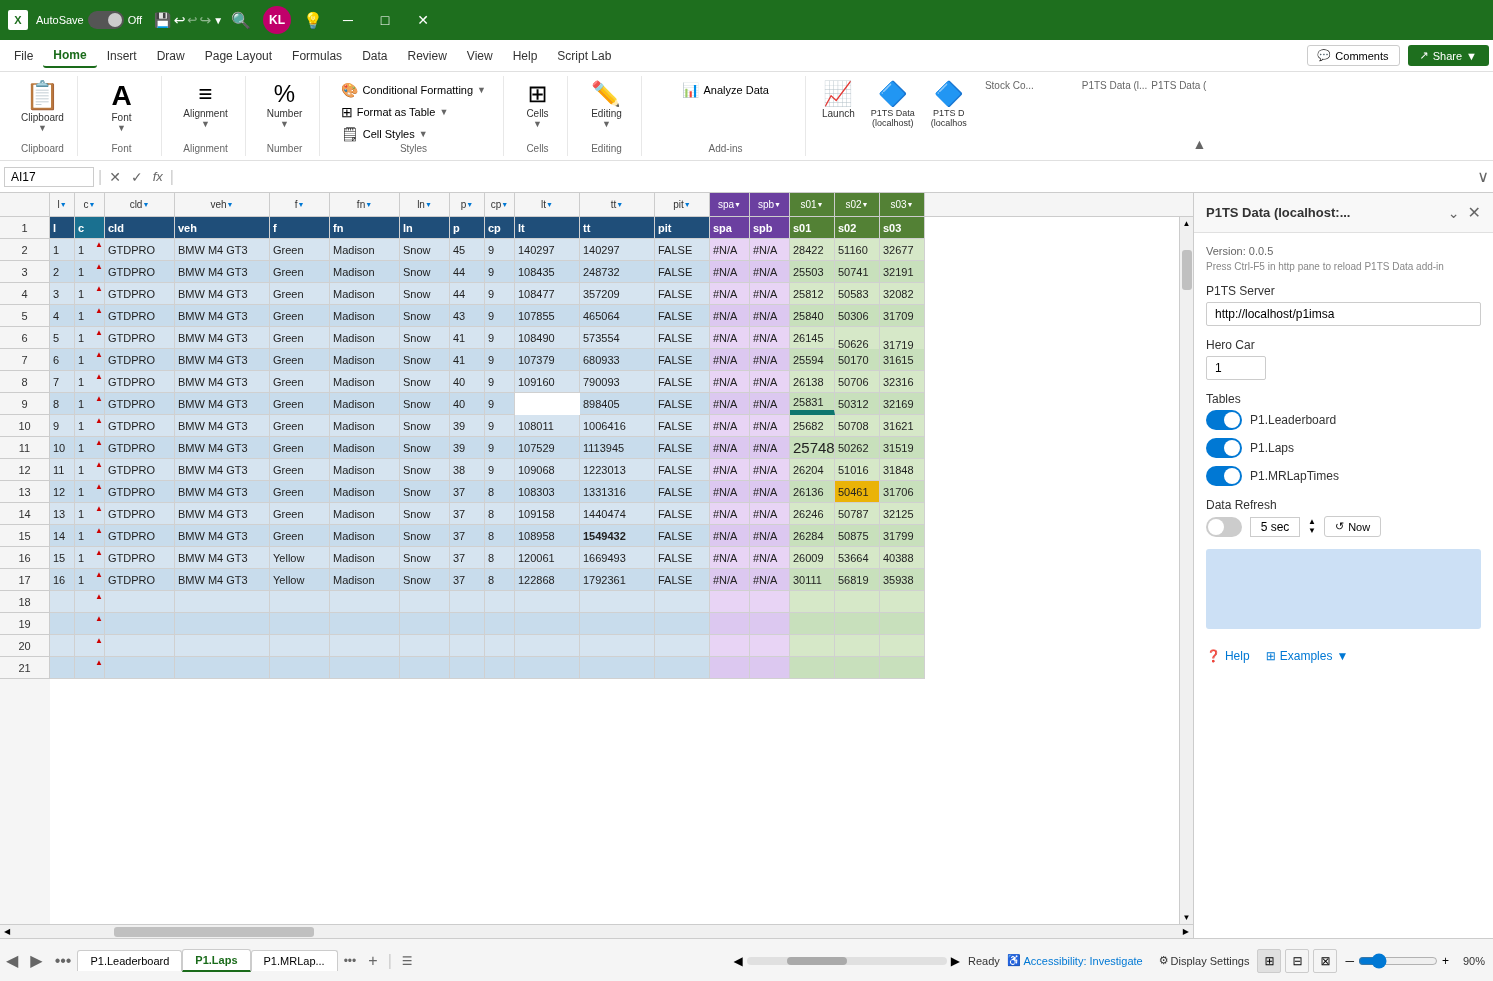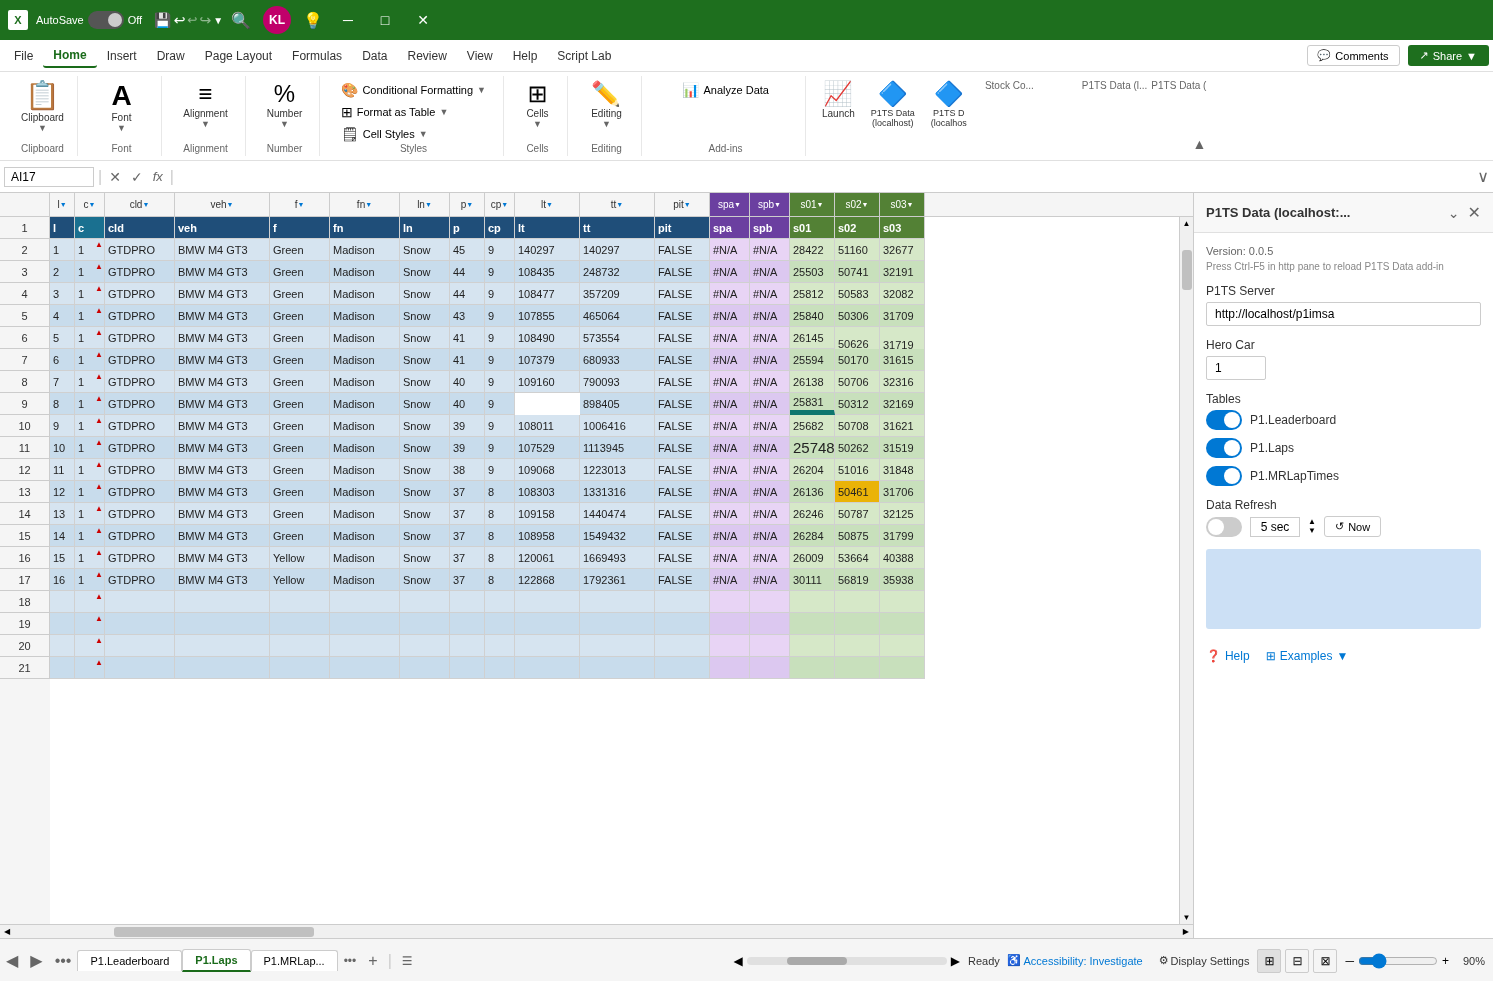--- a/index.html
+++ b/index.html
@@ -658,21 +658,21 @@
             <div style="width:25px;min-width:25px;max-width:25px;height:22px;border-right:1px solid #d0d0d0;border-bottom:1px solid #d0d0d0;font-size:11px;display:flex;align-items:center;overflow:hidden;padding:0 3px;white-space:nowrap;background:#c8dcec;color:#222;font-weight:normal;position:relative;">14</div>
             <div style="width:30px;min-width:30px;max-width:30px;height:22px;border-right:1px solid #d0d0d0;border-bottom:1px solid #d0d0d0;font-size:11px;display:flex;align-items:center;overflow:hidden;padding:0 3px;white-space:nowrap;background:#c8dcec;color:#222;font-weight:normal;position:relative;"><span style="color:#c00;font-size:8px;position:absolute;top:1px;right:1px;">▲</span>1</div>
             <div style="width:70px;min-width:70px;max-width:70px;height:22px;border-right:1px solid #d0d0d0;border-bottom:1px solid #d0d0d0;font-size:11px;display:flex;align-items:center;overflow:hidden;padding:0 3px;white-space:nowrap;background:#c8dcec;color:#222;font-weight:normal;position:relative;">GTDPRO</div>
             <div style="width:95px;min-width:95px;max-width:95px;height:22px;border-right:1px solid #d0d0d0;border-bottom:1px solid #d0d0d0;font-size:11px;display:flex;align-items:center;overflow:hidden;padding:0 3px;white-space:nowrap;background:#c8dcec;color:#222;font-weight:normal;position:relative;">BMW M4 GT3</div>
             <div style="width:60px;min-width:60px;max-width:60px;height:22px;border-right:1px solid #d0d0d0;border-bottom:1px solid #d0d0d0;font-size:11px;display:flex;align-items:center;overflow:hidden;padding:0 3px;white-space:nowrap;background:#c8dcec;color:#222;font-weight:normal;position:relative;">Green</div>
             <div style="width:70px;min-width:70px;max-width:70px;height:22px;border-right:1px solid #d0d0d0;border-bottom:1px solid #d0d0d0;font-size:11px;display:flex;align-items:center;overflow:hidden;padding:0 3px;white-space:nowrap;background:#c8dcec;color:#222;font-weight:normal;position:relative;">Madison</div>
             <div style="width:50px;min-width:50px;max-width:50px;height:22px;border-right:1px solid #d0d0d0;border-bottom:1px solid #d0d0d0;font-size:11px;display:flex;align-items:center;overflow:hidden;padding:0 3px;white-space:nowrap;background:#c8dcec;color:#222;font-weight:normal;position:relative;">Snow</div>
             <div style="width:35px;min-width:35px;max-width:35px;height:22px;border-right:1px solid #d0d0d0;border-bottom:1px solid #d0d0d0;font-size:11px;display:flex;align-items:center;overflow:hidden;padding:0 3px;white-space:nowrap;background:#c8dcec;color:#222;font-weight:normal;position:relative;">37</div>
             <div style="width:30px;min-width:30px;max-width:30px;height:22px;border-right:1px solid #d0d0d0;border-bottom:1px solid #d0d0d0;font-size:11px;display:flex;align-items:center;overflow:hidden;padding:0 3px;white-space:nowrap;background:#c8dcec;color:#222;font-weight:normal;position:relative;">8</div>
             <div style="width:65px;min-width:65px;max-width:65px;height:22px;border-right:1px solid #d0d0d0;border-bottom:1px solid #d0d0d0;font-size:11px;display:flex;align-items:center;overflow:hidden;padding:0 3px;white-space:nowrap;background:#c8dcec;color:#222;font-weight:normal;position:relative;">108958</div>
-            <div style="width:75px;min-width:75px;max-width:75px;height:22px;border-right:1px solid #d0d0d0;border-bottom:1px solid #d0d0d0;font-size:11px;display:flex;align-items:center;overflow:hidden;padding:0 3px;white-space:nowrap;background:#c8dcec;color:#222;font-weight:normal;position:relative;">1549432</div>
+            <div style="width:75px;min-width:75px;max-width:75px;height:22px;border-right:1px solid #d0d0d0;border-bottom:1px solid #d0d0d0;font-size:11px;display:flex;align-items:center;overflow:hidden;padding:0 3px;white-space:nowrap;background:#c8dcec;color:#222;font-weight:bold;position:relative;">1549432</div>
             <div style="width:55px;min-width:55px;max-width:55px;height:22px;border-right:1px solid #d0d0d0;border-bottom:1px solid #d0d0d0;font-size:11px;display:flex;align-items:center;overflow:hidden;padding:0 3px;white-space:nowrap;background:#c8dcec;color:#222;font-weight:normal;position:relative;">FALSE</div>
             <div style="width:40px;min-width:40px;max-width:40px;height:22px;border-right:1px solid #d0d0d0;border-bottom:1px solid #d0d0d0;font-size:11px;display:flex;align-items:center;overflow:hidden;padding:0 3px;white-space:nowrap;background:#dcc8f0;color:#222;font-weight:normal;position:relative;">#N/A</div>
             <div style="width:40px;min-width:40px;max-width:40px;height:22px;border-right:1px solid #d0d0d0;border-bottom:1px solid #d0d0d0;font-size:11px;display:flex;align-items:center;overflow:hidden;padding:0 3px;white-space:nowrap;background:#dcc8f0;color:#222;font-weight:normal;position:relative;">#N/A</div>
             <div style="width:45px;min-width:45px;max-width:45px;height:22px;border-right:1px solid #d0d0d0;border-bottom:1px solid #d0d0d0;font-size:11px;display:flex;align-items:center;overflow:hidden;padding:0 3px;white-space:nowrap;background:#c8e0bc;color:#222;font-weight:normal;position:relative;">26284</div>
             <div style="width:45px;min-width:45px;max-width:45px;height:22px;border-right:1px solid #d0d0d0;border-bottom:1px solid #d0d0d0;font-size:11px;display:flex;align-items:center;overflow:hidden;padding:0 3px;white-space:nowrap;background:#c8e0bc;color:#222;font-weight:normal;position:relative;">50875</div>
             <div style="width:45px;min-width:45px;max-width:45px;height:22px;border-right:1px solid #d0d0d0;border-bottom:1px solid #d0d0d0;font-size:11px;display:flex;align-items:center;overflow:hidden;padding:0 3px;white-space:nowrap;background:#c8e0bc;color:#222;font-weight:normal;position:relative;">31799</div>
           </div>
           <div style="display:flex;height:22px;">
             <div style="width:25px;min-width:25px;max-width:25px;height:22px;border-right:1px solid #d0d0d0;border-bottom:1px solid #d0d0d0;font-size:11px;display:flex;align-items:center;overflow:hidden;padding:0 3px;white-space:nowrap;background:#d6e4f0;color:#222;font-weight:normal;position:relative;">15</div>
             <div style="width:30px;min-width:30px;max-width:30px;height:22px;border-right:1px solid #d0d0d0;border-bottom:1px solid #d0d0d0;font-size:11px;display:flex;align-items:center;overflow:hidden;padding:0 3px;white-space:nowrap;background:#d6e4f0;color:#222;font-weight:normal;position:relative;"><span style="color:#c00;font-size:8px;position:absolute;top:1px;right:1px;">▲</span>1</div>

